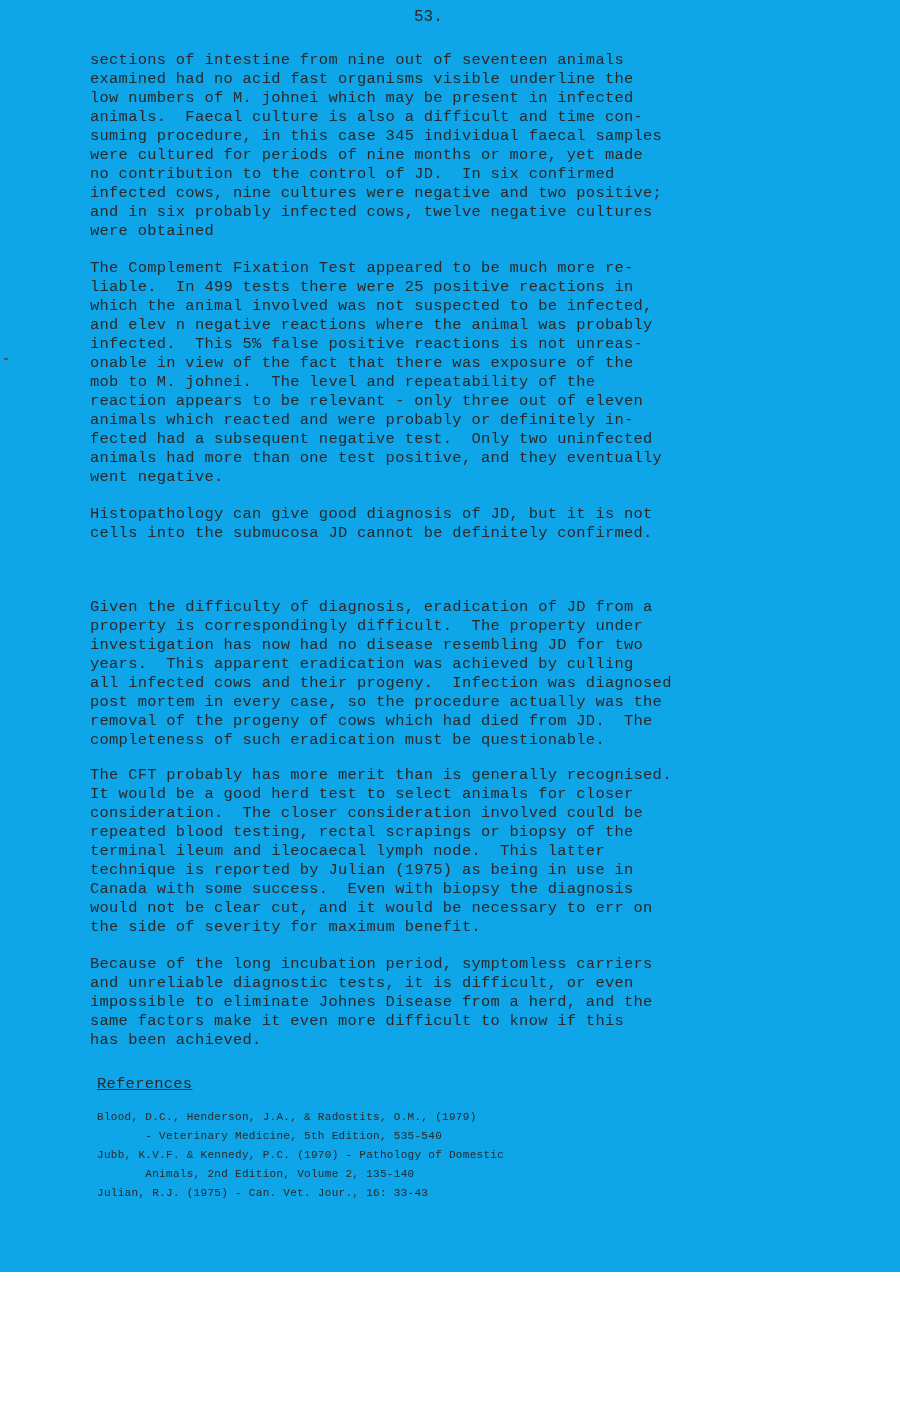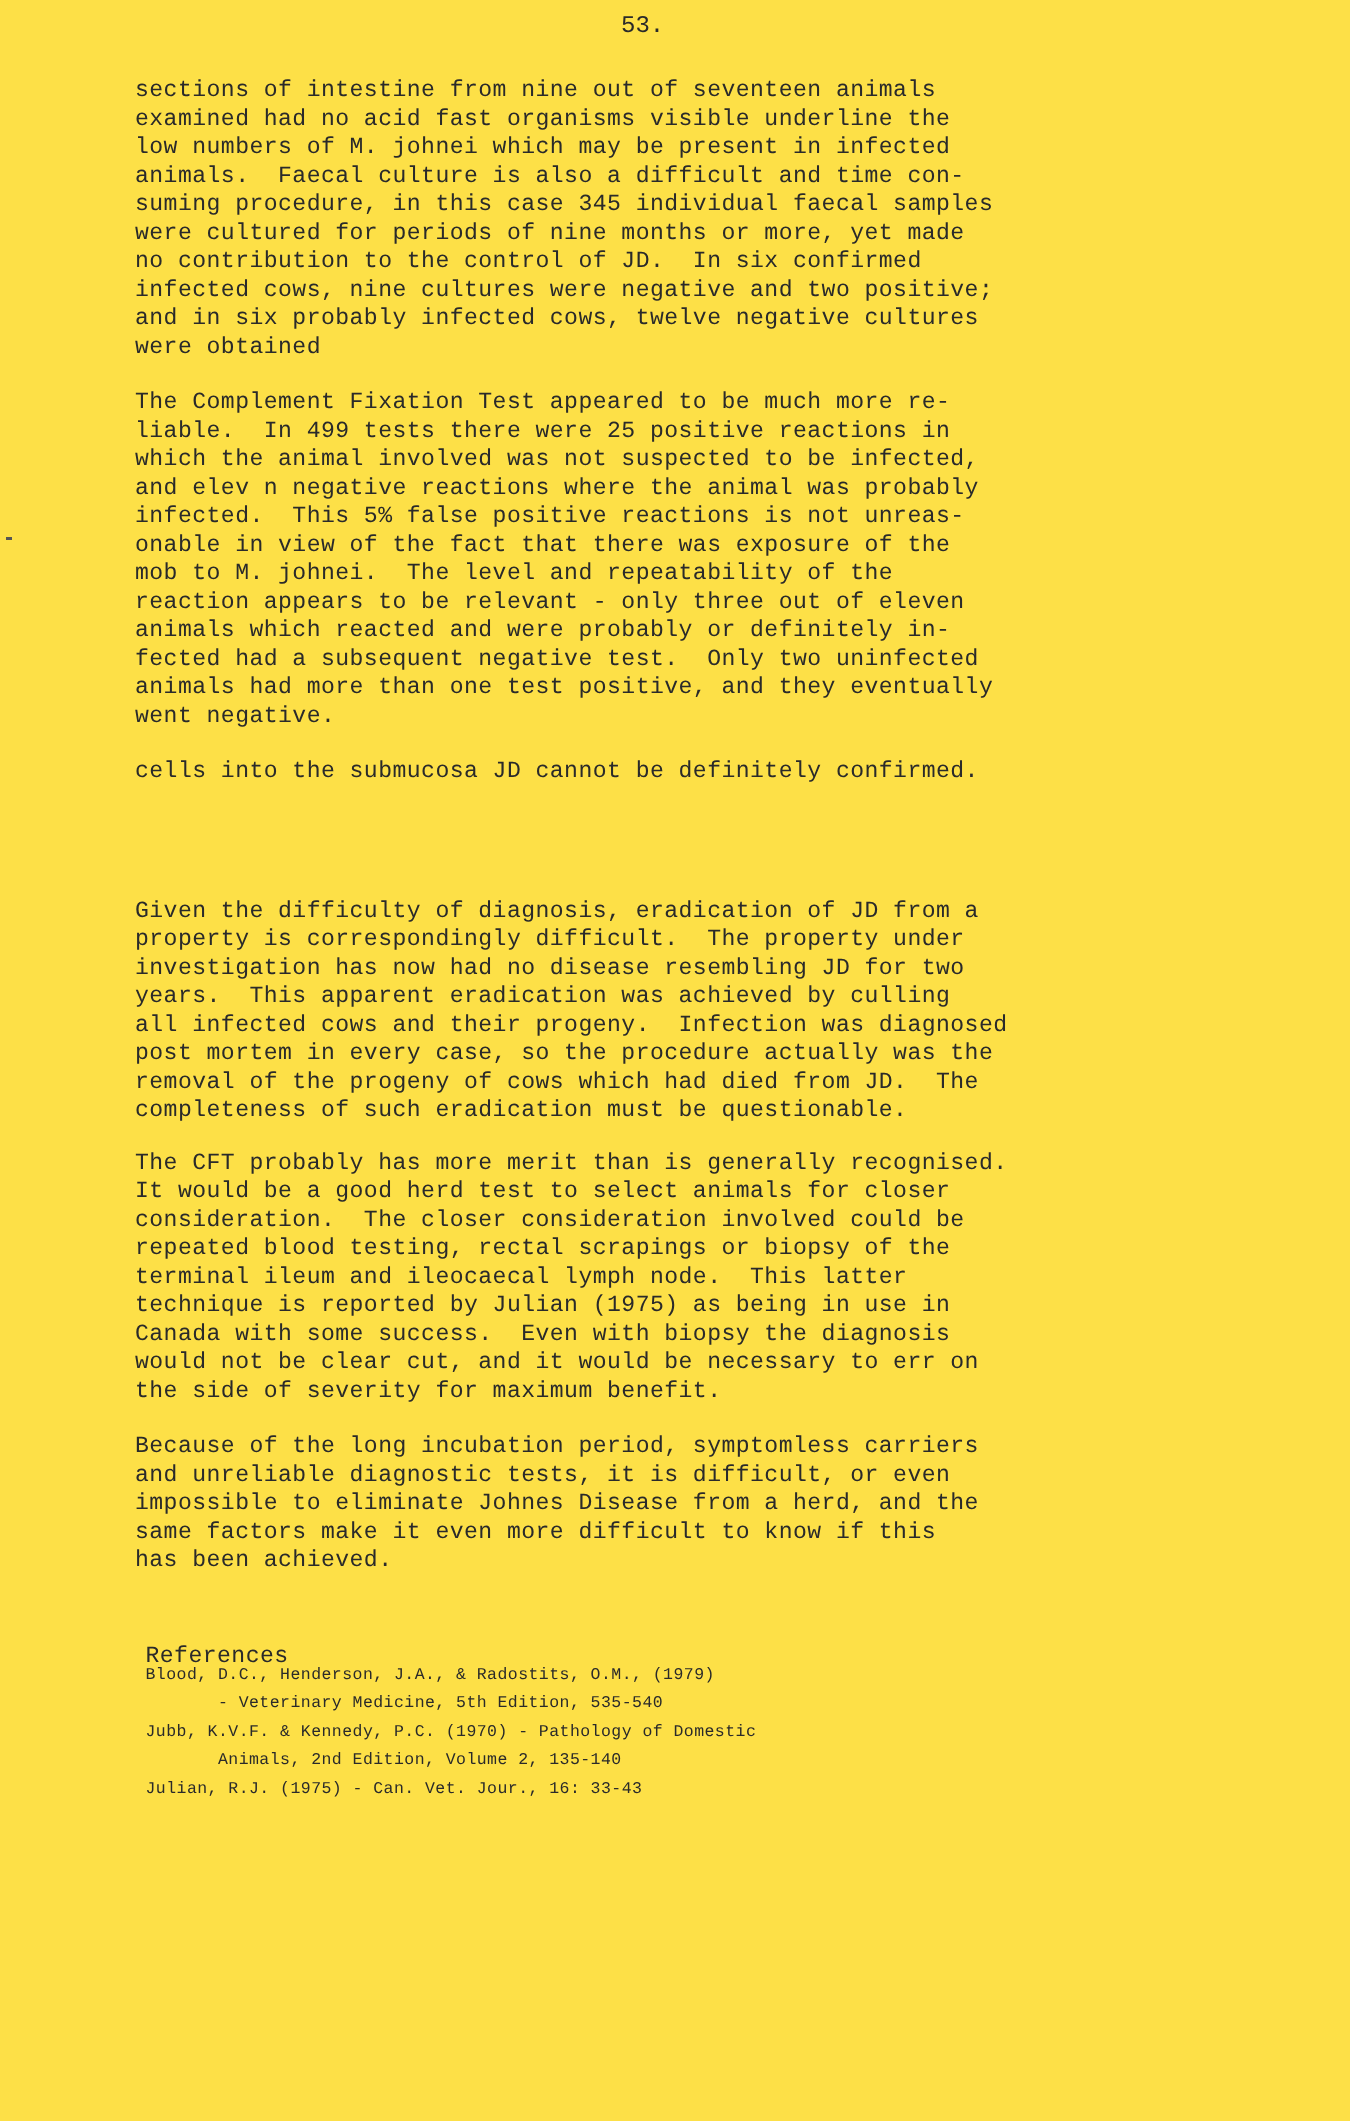--- a/index.html
+++ b/index.html
@@ -1,54 +1,54 @@
 <!DOCTYPE html>
 <html><head>
 <meta charset="utf-8">
 <style>
   html, body { margin: 0; padding: 0; background: #ffffff; }
   body { width: 900px; height: 1414px; position: relative; overflow: hidden; }
   .page {
-    position: absolute; left: 0; top: 0; width: 900px; height: 1414px;
-    background: #fde047;
+    position: absolute; left: 0; top: 0; width: 900px; height: 1272px;
+    background: #0ea5e9;
     font-family: "Liberation Mono", "DejaVu Sans Mono", monospace;
     color: #2a2a2a;
   }
   .page-number {
     position: absolute; left: 414px; top: 8px;
     font-size: 16px; letter-spacing: 0px;
   }
   .para {
     position: absolute; left: 90px; width: 720px;
     font-size: 15.4px; line-height: 19px; white-space: pre;
     letter-spacing: 0.3px;
   }
   .para .line { display: block; height: 19px; }
   .heading-refs {
     position: absolute; left: 97px; top: 1075px;
-    font-size: 15.4px; letter-spacing: 0.3px; margin-top: 20px;
+    font-size: 15.4px; text-decoration: underline; letter-spacing: 0.3px;
   }
   .refs {
     position: absolute; left: 97px; top: 1108px; width: 720px;
     font-size: 11px; line-height: 19px; white-space: pre; letter-spacing: 0.3px;
   }
   .refs .line { display: block; height: 19px; }
   .margin-mark {
     position: absolute; left: 4px; top: 358px; width: 4px; height: 2px; background: #555;
   }
 </style>
 </head>
 <body>
 
 <div class="page">
   <div class="page-number">53.</div>
   <div class="margin-mark"></div>
 
   <div class="para" style="top:51px"><span class="line">sections of intestine from nine out of seventeen animals</span><span class="line">examined had no acid fast organisms visible underline the</span><span class="line">low numbers of M. johnei which may be present in infected</span><span class="line">animals.  Faecal culture is also a difficult and time con-</span><span class="line">suming procedure, in this case 345 individual faecal samples</span><span class="line">were cultured for periods of nine months or more, yet made</span><span class="line">no contribution to the control of JD.  In six confirmed</span><span class="line">infected cows, nine cultures were negative and two positive;</span><span class="line">and in six probably infected cows, twelve negative cultures</span><span class="line">were obtained</span></div>
   <div class="para" style="top:259px"><span class="line">The Complement Fixation Test appeared to be much more re-</span><span class="line">liable.  In 499 tests there were 25 positive reactions in</span><span class="line">which the animal involved was not suspected to be infected,</span><span class="line">and elev n negative reactions where the animal was probably</span><span class="line">infected.  This 5% false positive reactions is not unreas-</span><span class="line">onable in view of the fact that there was exposure of the</span><span class="line">mob to M. johnei.  The level and repeatability of the</span><span class="line">reaction appears to be relevant - only three out of eleven</span><span class="line">animals which reacted and were probably or definitely in-</span><span class="line">fected had a subsequent negative test.  Only two uninfected</span><span class="line">animals had more than one test positive, and they eventually</span><span class="line">went negative.</span></div>
-  <div class="para" style="top:505px"><span class="line">cells into the submucosa JD cannot be definitely confirmed.</span></div>
+  <div class="para" style="top:505px"><span class="line">Histopathology can give good diagnosis of JD, but it is not</span><span class="line">cells into the submucosa JD cannot be definitely confirmed.</span></div>
   <div class="para" style="top:598px"><span class="line">Given the difficulty of diagnosis, eradication of JD from a</span><span class="line">property is correspondingly difficult.  The property under</span><span class="line">investigation has now had no disease resembling JD for two</span><span class="line">years.  This apparent eradication was achieved by culling</span><span class="line">all infected cows and their progeny.  Infection was diagnosed</span><span class="line">post mortem in every case, so the procedure actually was the</span><span class="line">removal of the progeny of cows which had died from JD.  The</span><span class="line">completeness of such eradication must be questionable.</span></div>
   <div class="para" style="top:766px"><span class="line">The CFT probably has more merit than is generally recognised.</span><span class="line">It would be a good herd test to select animals for closer</span><span class="line">consideration.  The closer consideration involved could be</span><span class="line">repeated blood testing, rectal scrapings or biopsy of the</span><span class="line">terminal ileum and ileocaecal lymph node.  This latter</span><span class="line">technique is reported by Julian (1975) as being in use in</span><span class="line">Canada with some success.  Even with biopsy the diagnosis</span><span class="line">would not be clear cut, and it would be necessary to err on</span><span class="line">the side of severity for maximum benefit.</span></div>
   <div class="para" style="top:955px"><span class="line">Because of the long incubation period, symptomless carriers</span><span class="line">and unreliable diagnostic tests, it is difficult, or even</span><span class="line">impossible to eliminate Johnes Disease from a herd, and the</span><span class="line">same factors make it even more difficult to know if this</span><span class="line">has been achieved.</span></div>
 
   <div class="heading-refs">References</div>
   <div class="refs"><span class="line">Blood, D.C., Henderson, J.A., &amp; Radostits, O.M., (1979)</span><span class="line">       - Veterinary Medicine, 5th Edition, 535-540</span><span class="line">Jubb, K.V.F. &amp; Kennedy, P.C. (1970) - Pathology of Domestic</span><span class="line">       Animals, 2nd Edition, Volume 2, 135-140</span><span class="line">Julian, R.J. (1975) - Can. Vet. Jour., 16: 33-43</span></div>
 </div>
 
 </body></html>

